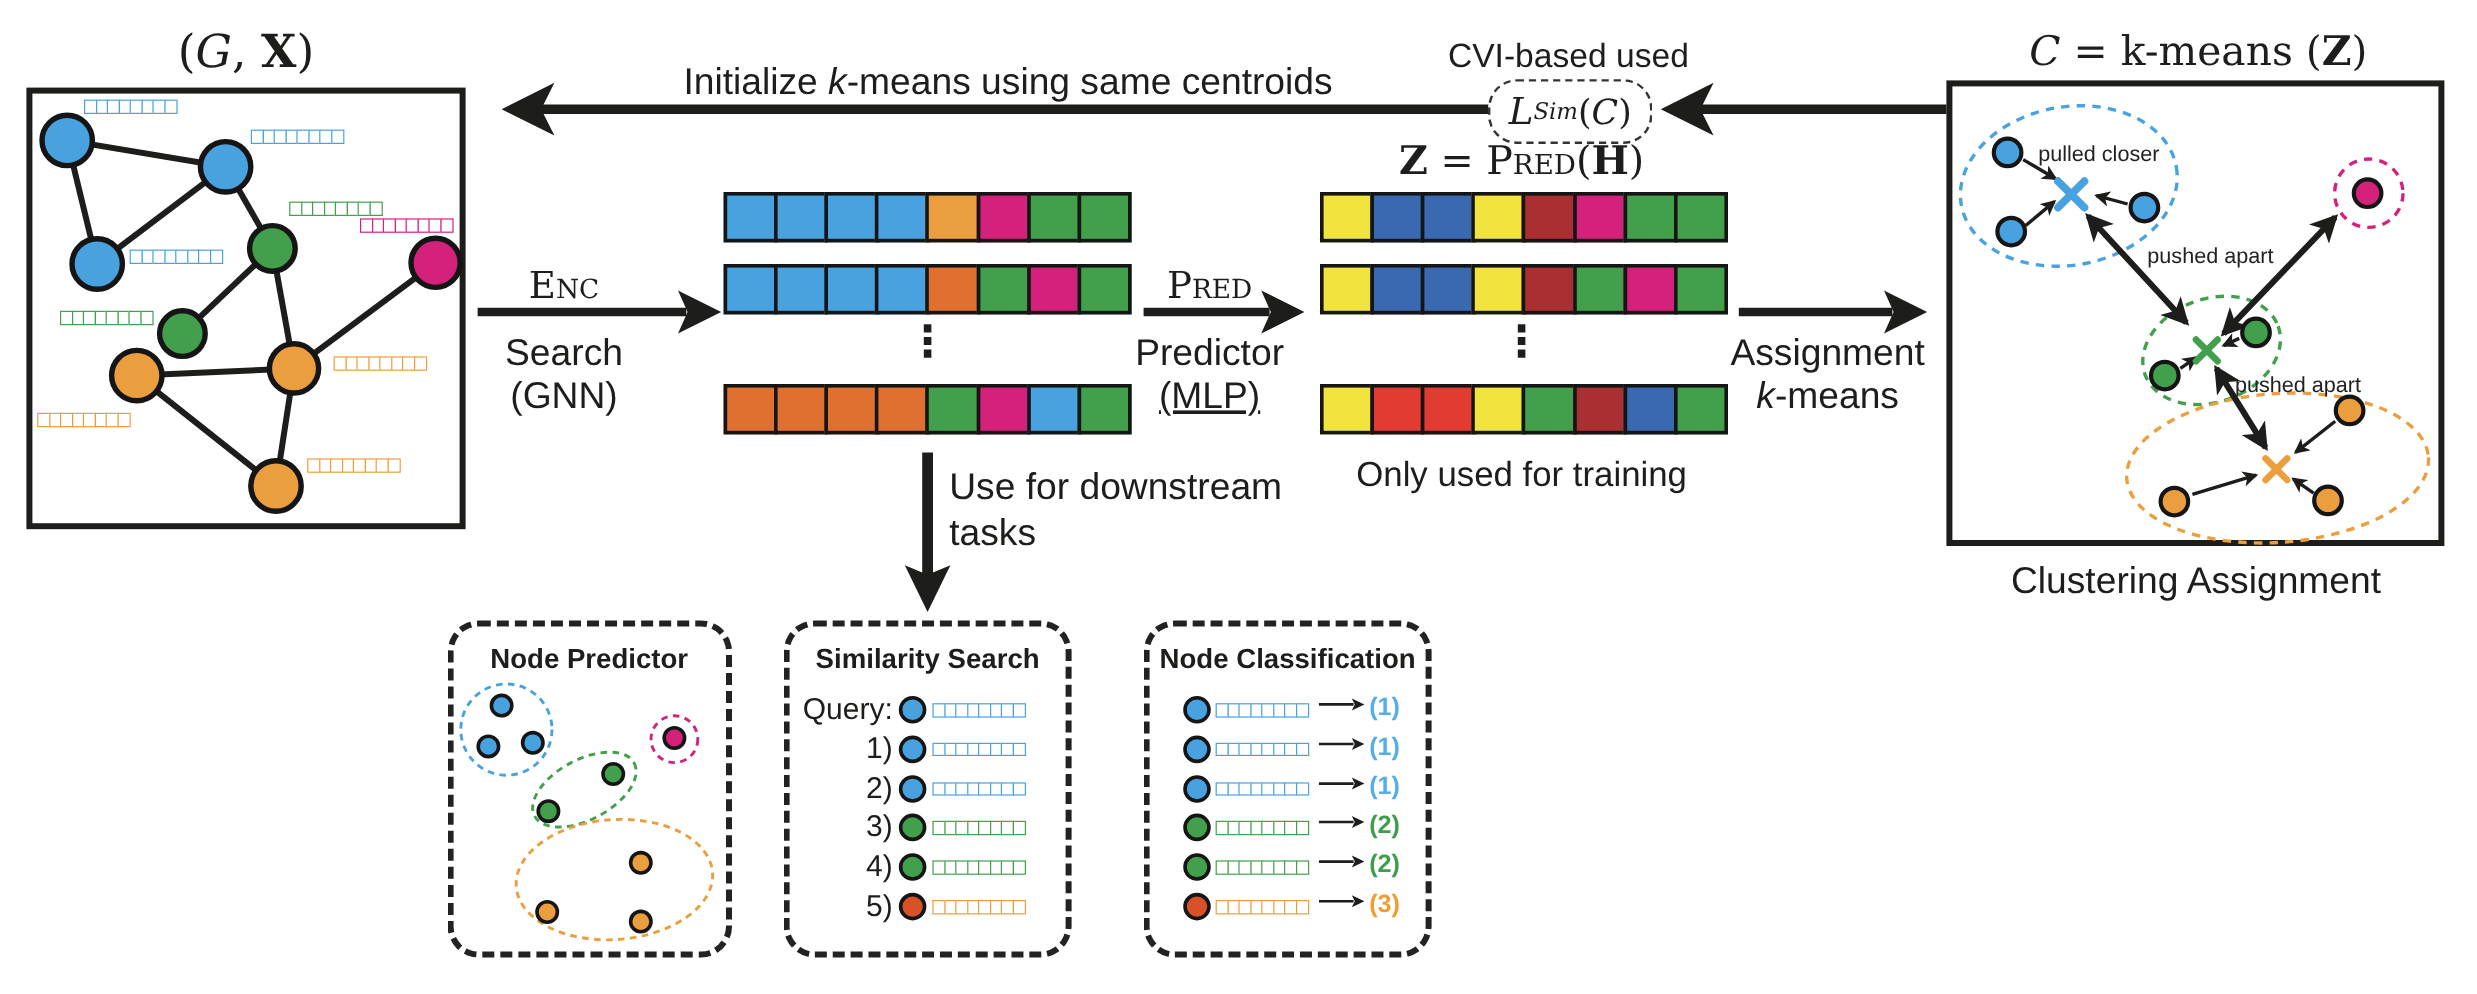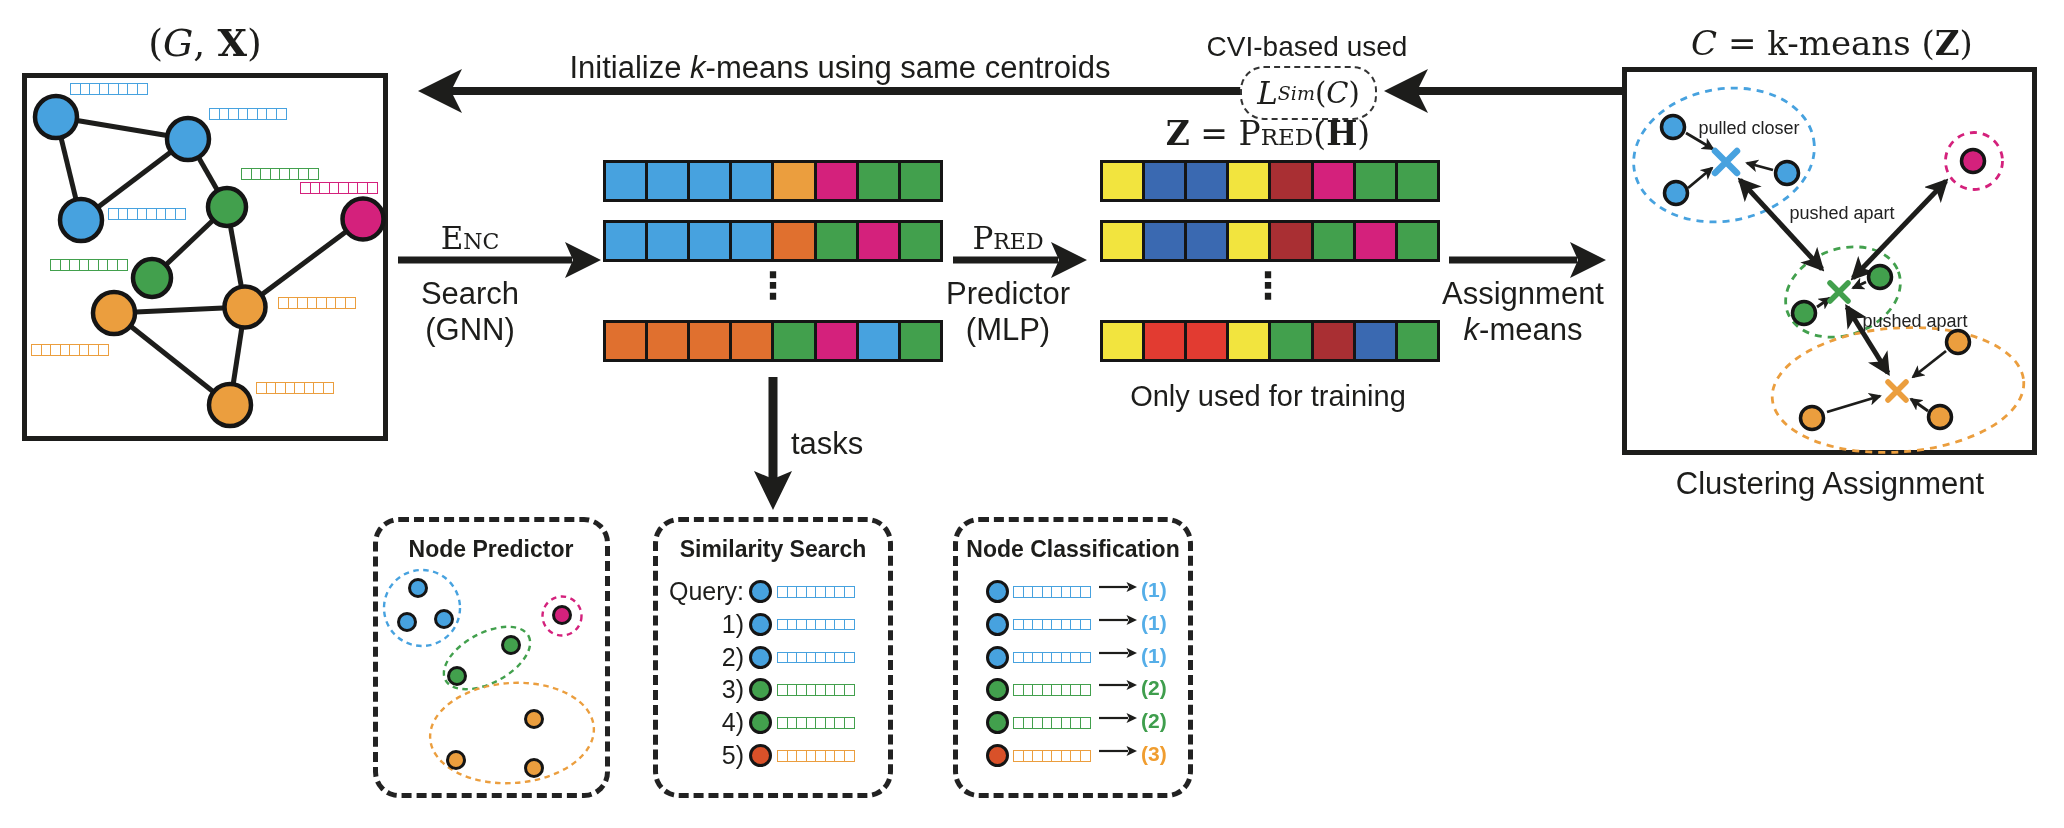--- a/index.html
+++ b/index.html
@@ -188,29 +188,30 @@
   <div class="lbl ctr math sc" style="left:470px;top:220px;font-size:31px;">Enc</div>
   <div class="lbl ctr" style="left:470px;top:276px;font-size:31px;">Search</div>
   <div class="lbl ctr" style="left:470px;top:312px;font-size:31px;">(GNN)</div>
 
   <div class="lbl ctr math" style="left:1268px;top:114px;font-size:33px;">
     <span class="bd">Z</span><span> = </span><span class="sc">Pred</span><span>(</span><span class="bd">H</span><span>)</span>
   </div>
 
   <div class="lbl ctr math sc" style="left:1008px;top:220px;font-size:31px;">Pred</div>
   <div class="lbl ctr" style="left:1008px;top:276px;font-size:31px;">Predictor</div>
-  <div class="lbl ctr" style="left:1008px;top:312px;font-size:31px;">(MLP)</div>
+  <div class="lbl ctr" style="left:1008px;top:312px;font-size:31px;text-decoration:underline;">(MLP)</div>
 
   <div class="lbl ctr" style="left:1523px;top:276px;font-size:31px;">Assignment</div>
   <div class="lbl ctr" style="left:1523px;top:312px;font-size:31px;">
     <span class="it">k</span><span>-means</span>
   </div>
 
   <div class="lbl ctr" style="left:1268px;top:380px;font-size:29px;">Only used for training</div>
 
+  <div class="lbl" style="left:791px;top:388px;font-size:31px;">Use for downstream</div>
   <div class="lbl" style="left:791px;top:426px;font-size:31px;">tasks</div>
 
   <div class="lbl ctr math" style="left:1832px;top:23px;font-size:34px;">
     <span class="it">C</span><span> = k-means (</span><span class="bd">Z</span><span>)</span>
   </div>
   <div class="lbl ctr" style="left:1830px;top:466px;font-size:31px;">Clustering Assignment</div>
   <div class="lbl ctr smalllbl" style="left:1749px;top:118px;">pulled closer</div>
   <div class="lbl ctr smalllbl" style="left:1842px;top:203px;">pushed apart</div>
   <div class="lbl ctr smalllbl" style="left:1915px;top:311px;">pushed apart</div>
 

